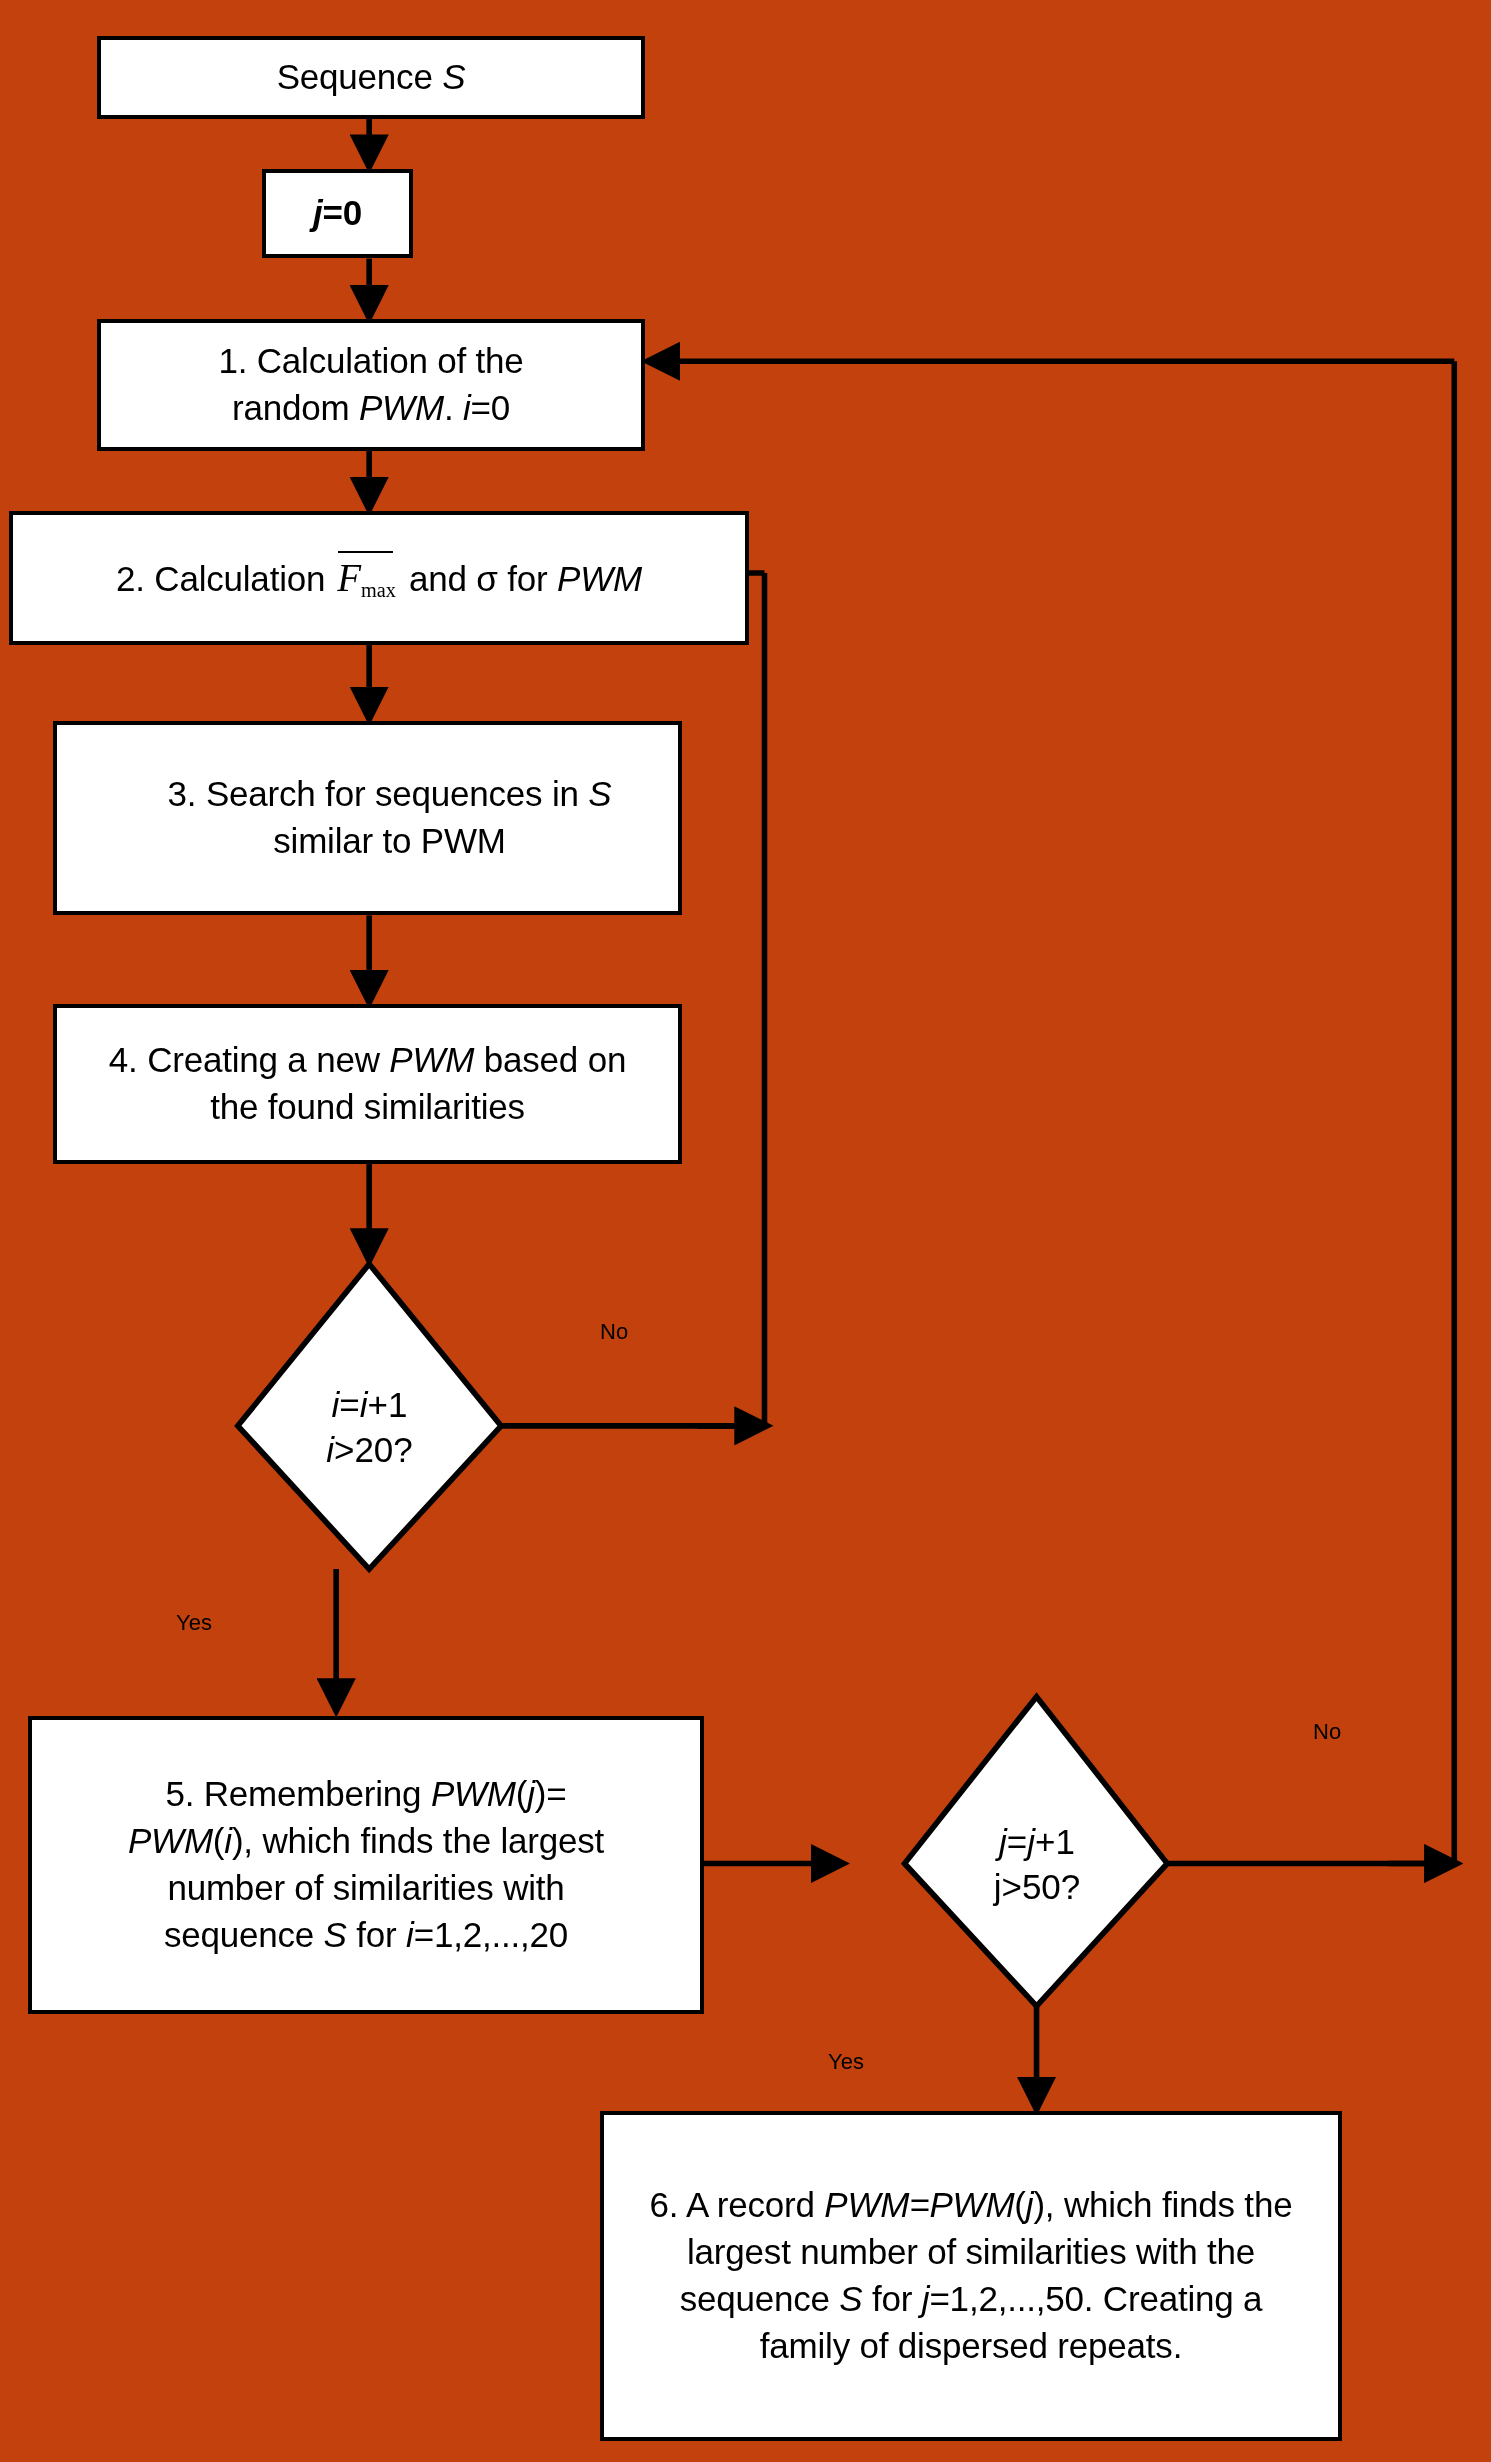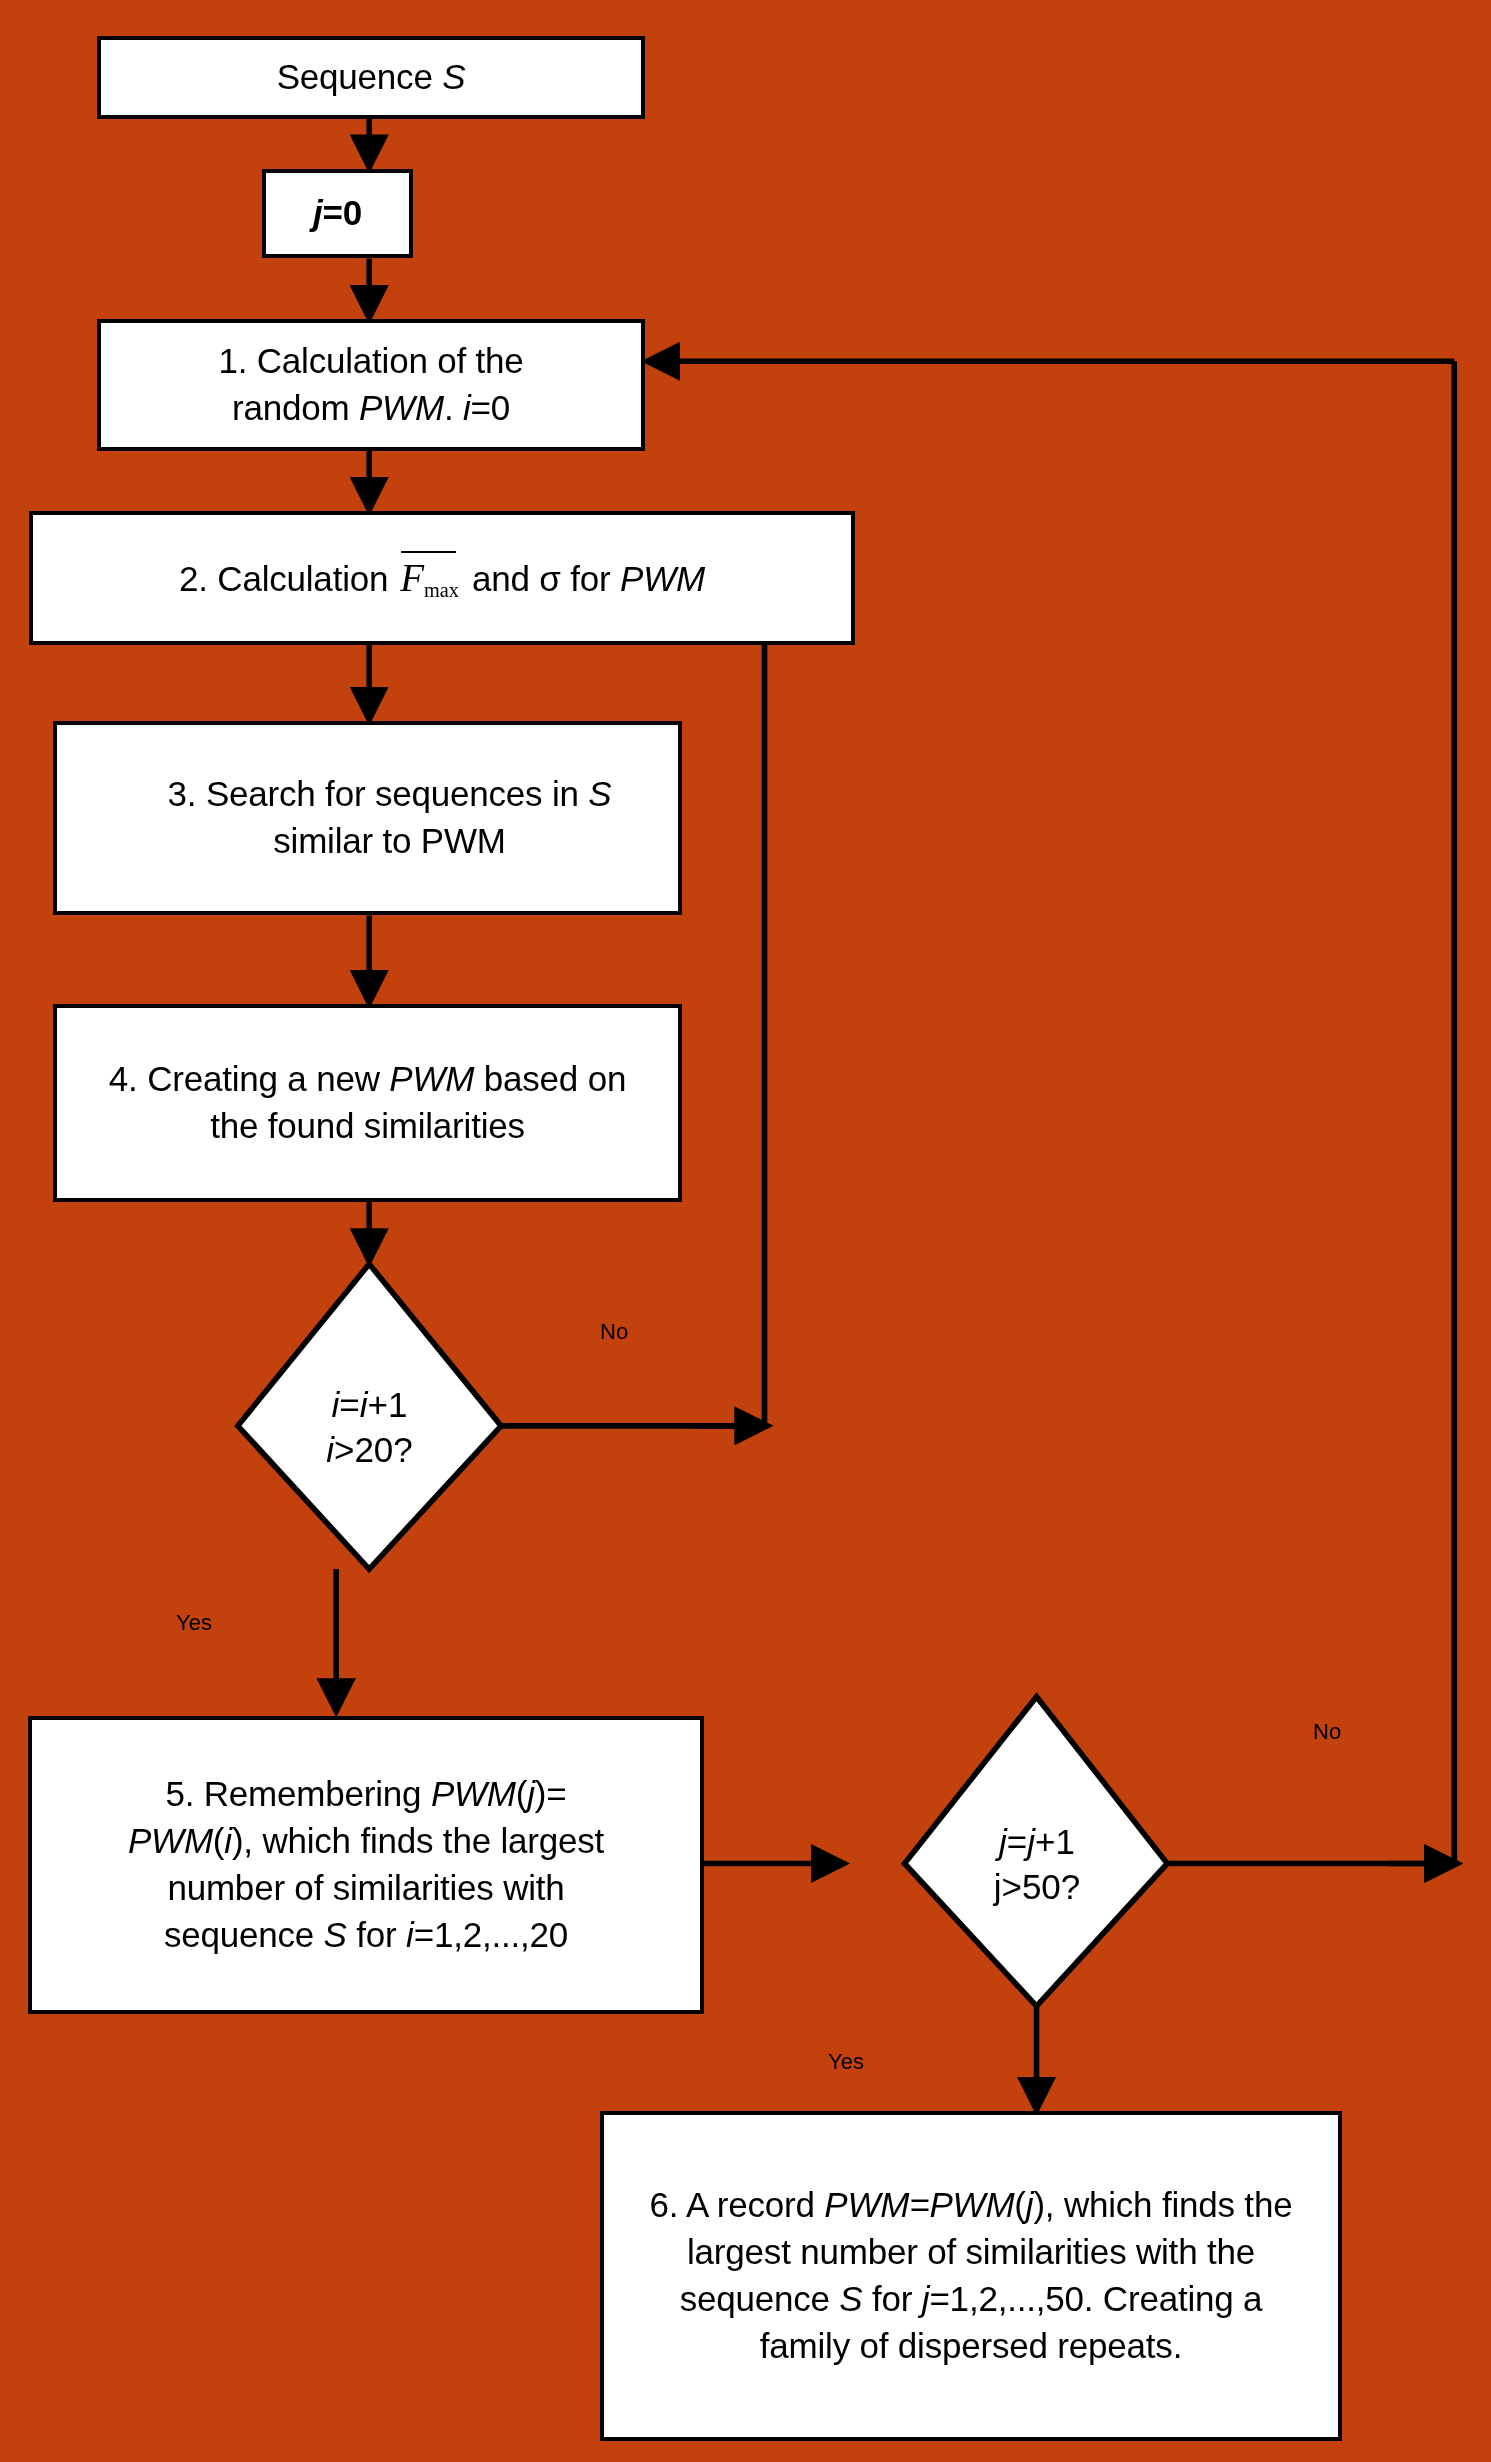--- a/index.html
+++ b/index.html
@@ -135,34 +135,34 @@
     <span class="node-text"><i class="it">j</i>=0</span>
   </div>
 
   <div class="node proc" style="left:97px; top:319px; width:548px; height:132px;">
     <span class="node-text">
       <span>1. Calculation of the</span><br>
       random <i class="it">PWM</i>. <i class="it">i</i>=0
     </span>
   </div>
 
-  <div class="node proc" style="left:29px; top:511px; width:826px; height:134px;">
+  <div class="node proc" style="left:9px; top:511px; width:740px; height:134px;">
     <span class="node-text">
       <span>2. Calculation </span><span class="fmax"><span class="bar"></span>F<sub>max</sub></span>&nbsp;and σ for <i class="it">PWM</i>
     </span>
   </div>
 
   <div class="node proc" style="left:53px; top:721px; width:629px; height:194px;padding-left:44px;">
     <span class="node-text">
       3. Search for sequences in <i class="it">S</i><br>
       <span>similar to PWM</span>
     </span>
   </div>
 
-  <div class="node proc" style="left:53px; top:1004px; width:629px; height:198px;">
+  <div class="node proc" style="left:53px; top:1004px; width:629px; height:160px;">
     <span class="node-text">
       4. Creating a new <i class="it">PWM</i> based on<br>
       <span>the found similarities</span>
     </span>
   </div>
 
   <div class="diamond-text" style="left:238px; top:1383px; width:263px;">
     <div><i class="it">i</i>=<i class="it">i</i>+1</div>
     <div><i class="it">i</i>&gt;20?</div>
   </div>

